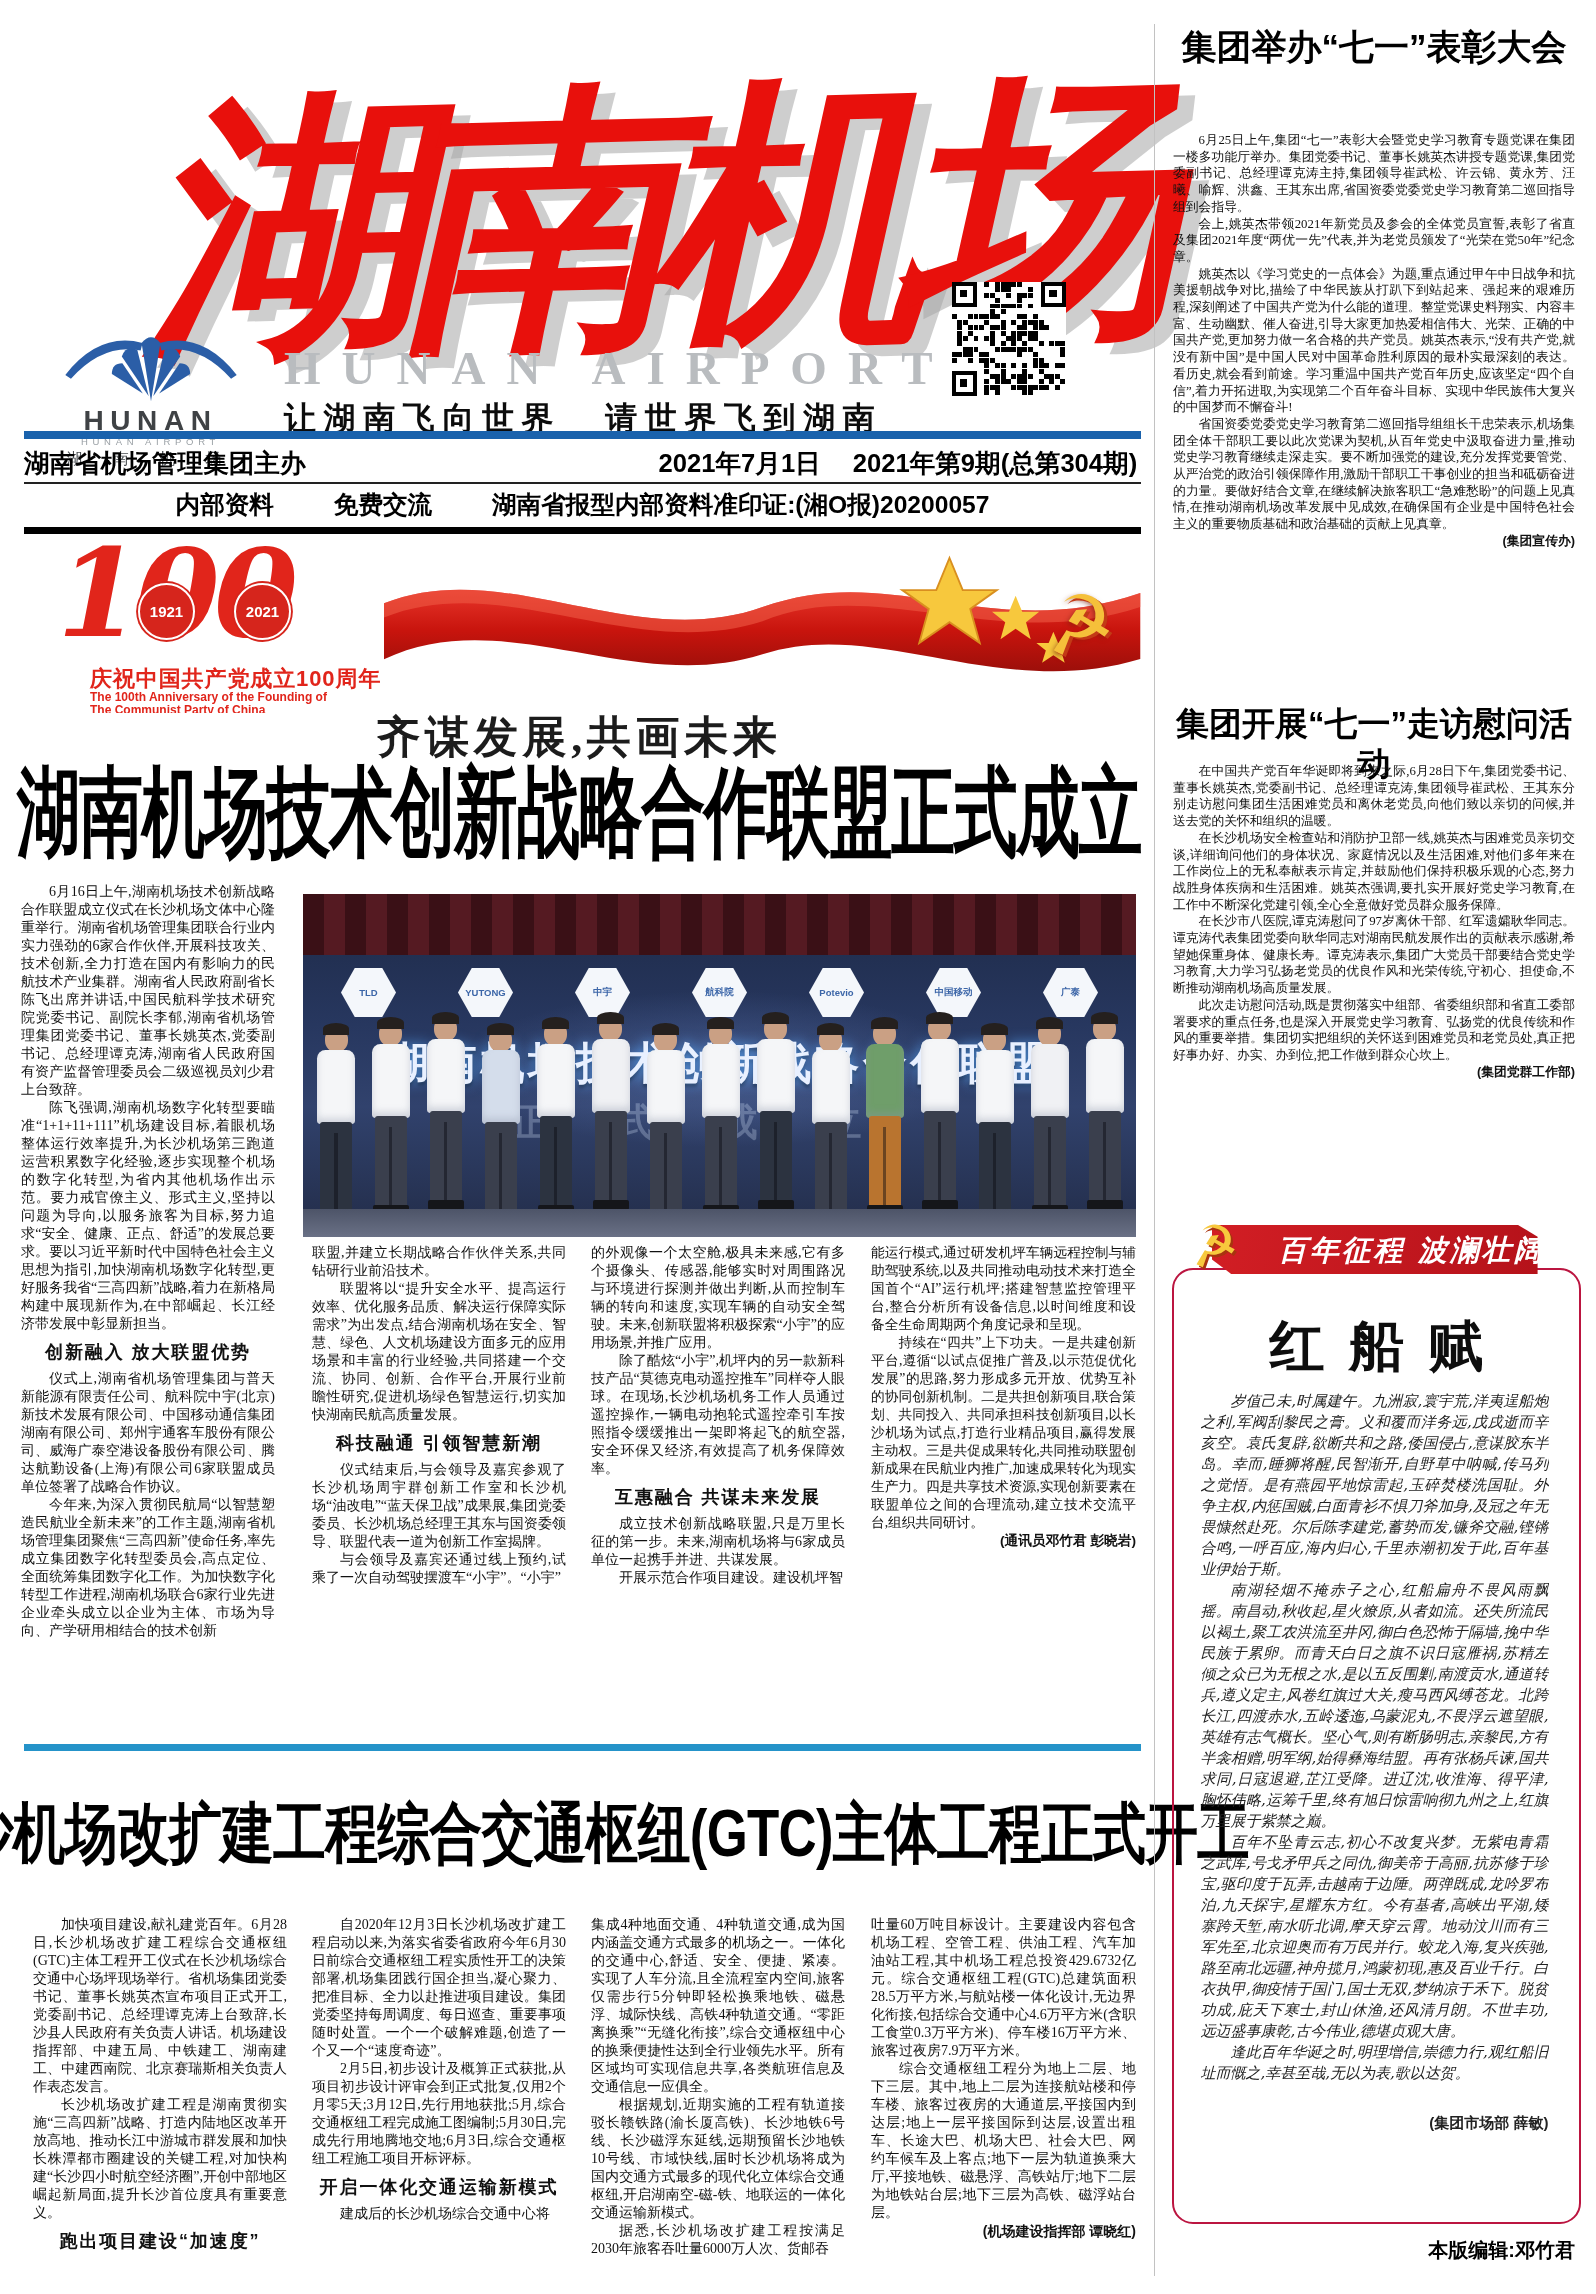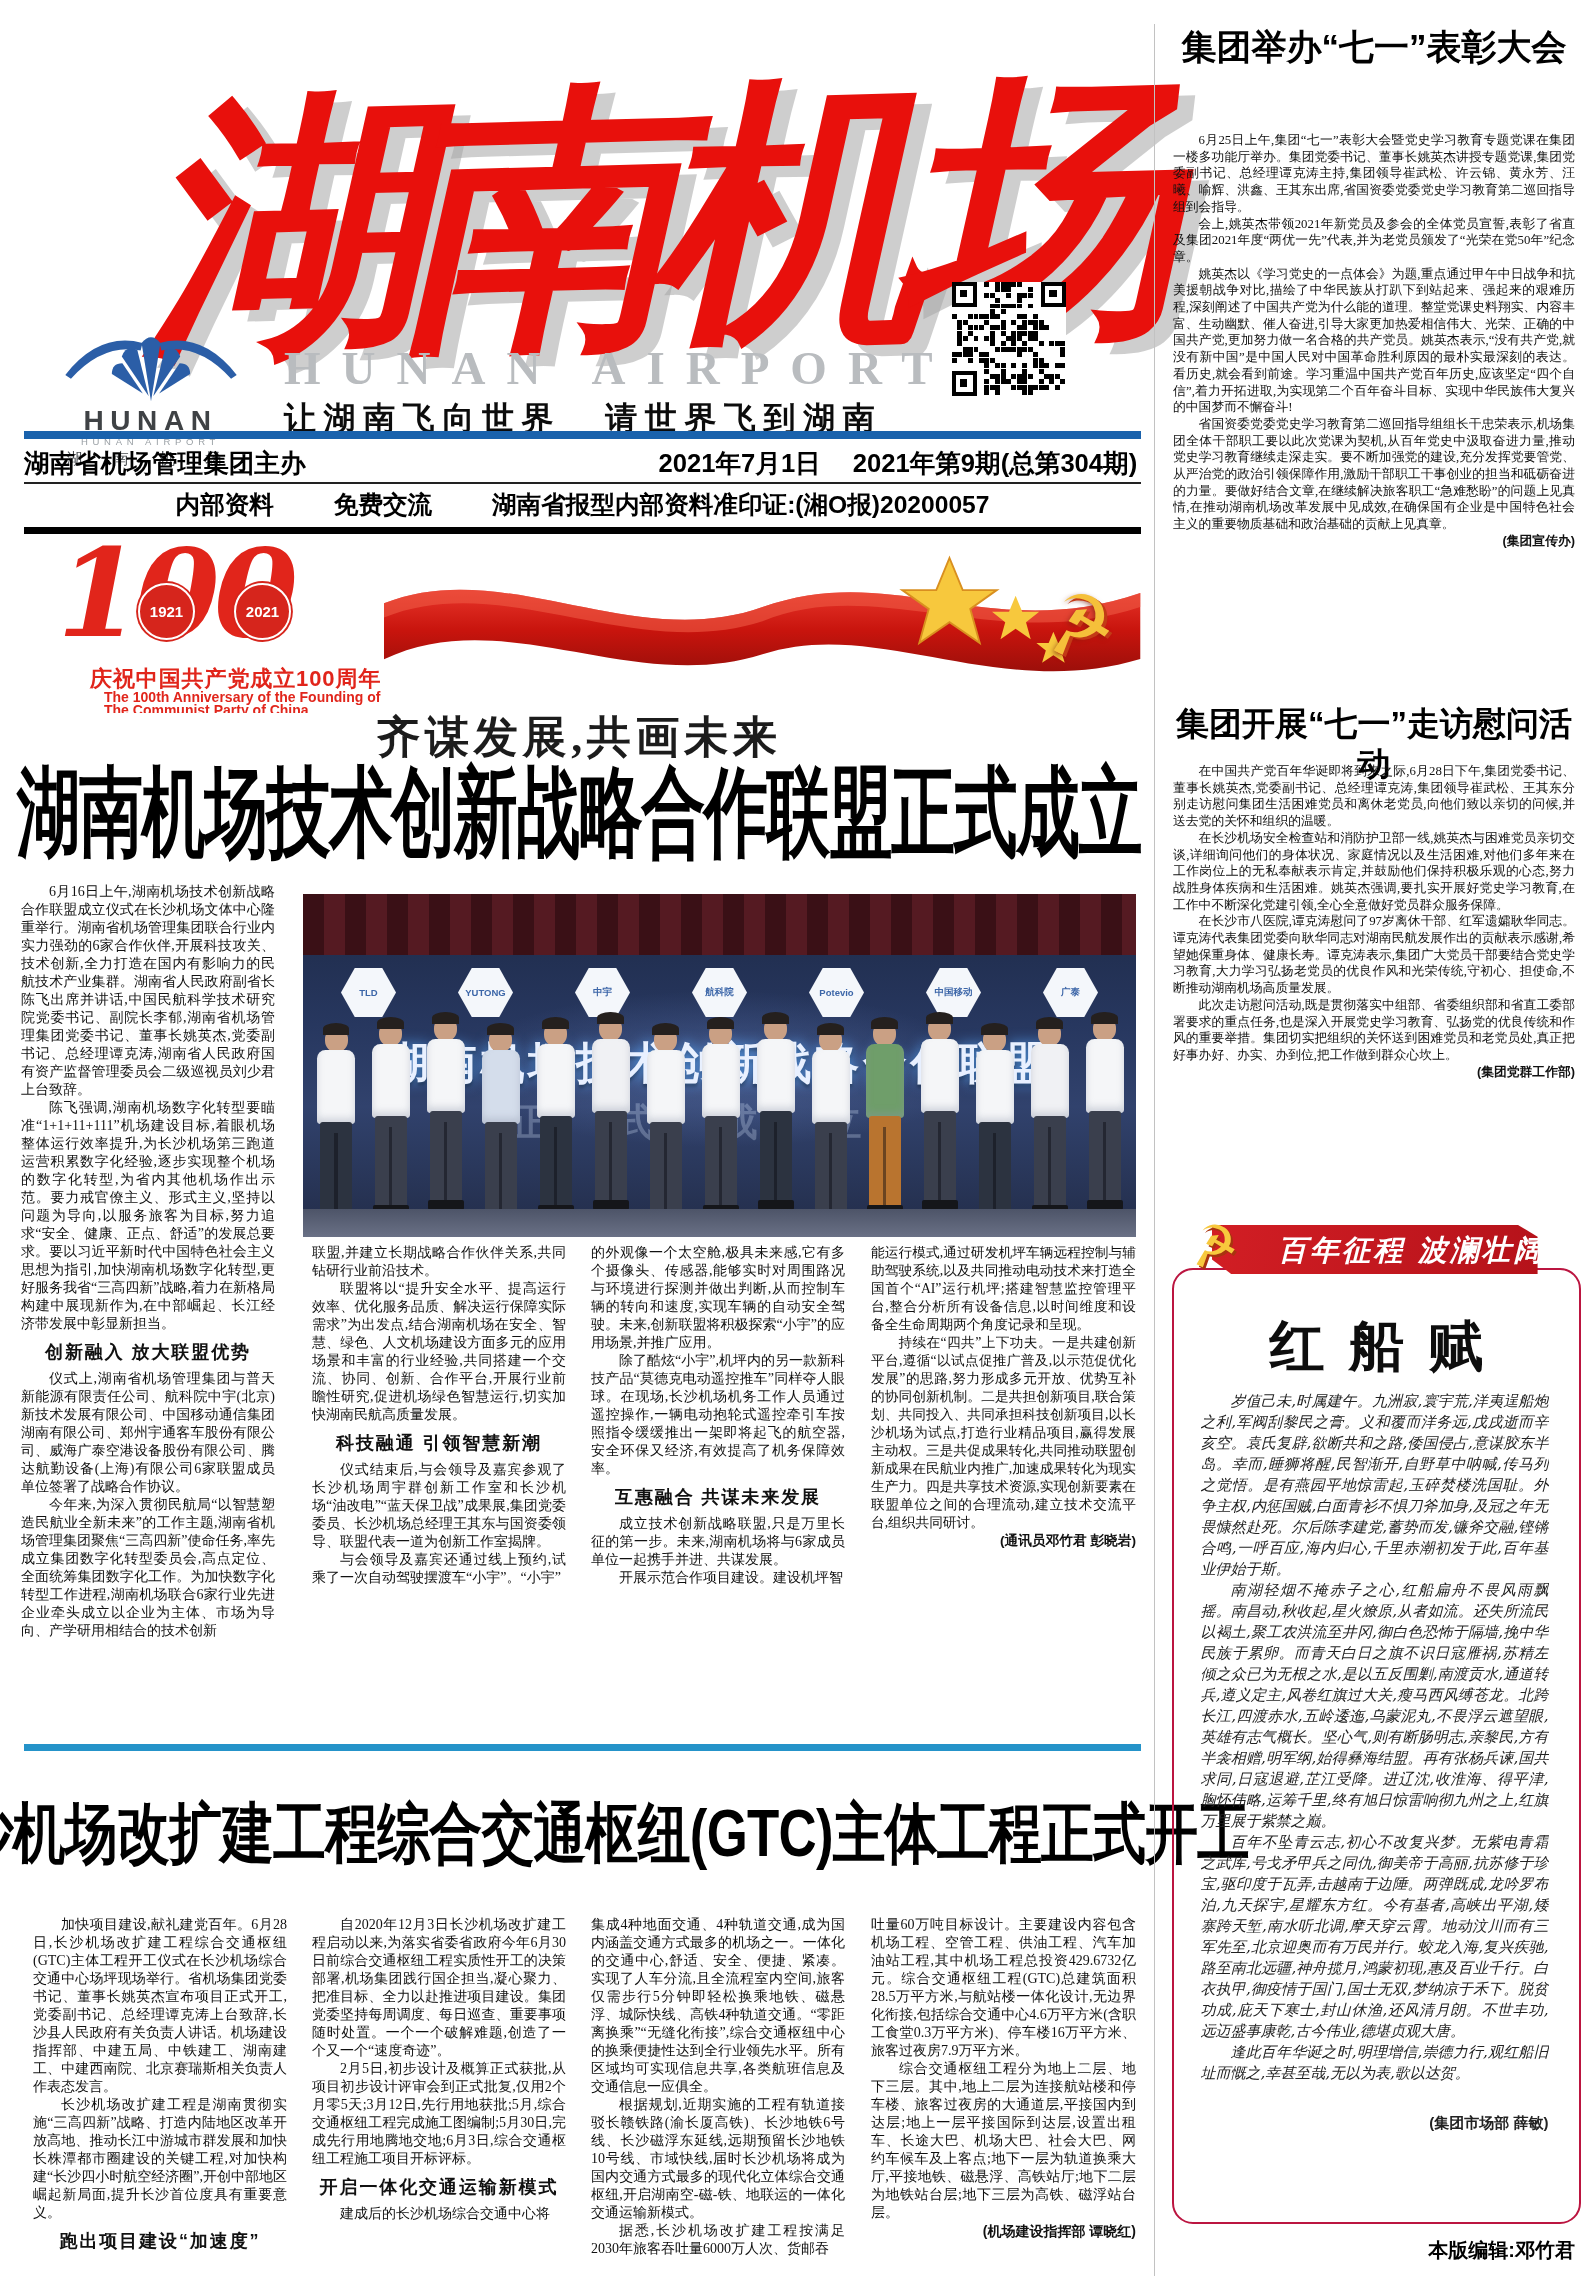--- a/index.html
+++ b/index.html
@@ -42,21 +42,21 @@
   
   .anniv{left:24px;top:541px;width:1117px;height:172px;overflow:hidden;}
   .num100{position:absolute;left:33px;top:-7.6px;font-family:"DejaVu Serif",serif;font-style:italic;
       font-weight:900;font-size:121px;line-height:121px;color:#e1251b;letter-spacing:-5.7px;}
   .yc{position:absolute;width:53px;height:53px;border-radius:50%;background:#d6251c;border:2.8px solid #fff;
       box-shadow:0 0 0 1.9px #d6251c;color:#fff;font-family:"Liberation Sans",sans-serif;font-weight:700;
       font-size:15px;display:flex;align-items:center;justify-content:center;}
   .anniv-cn{position:absolute;left:66px;top:123px;width:312px;color:#e1251b;font-family:"Liberation Sans",sans-serif;
       font-weight:700;font-size:22px;letter-spacing:0.9px;}
   .anniv-en{position:absolute;left:66px;top:150px;width:312px;color:#e1251b;font-family:"Liberation Sans",sans-serif;
-      font-weight:700;font-size:14px;line-height:13.2px;margin-left:14px;}
+      font-weight:700;font-size:12px;line-height:13.2px;}
   .ribbon-svg{position:absolute;left:360px;top:0;}
   .emblem{position:absolute;left:1020px;top:38px;font-size:79px;color:#f5c03a;
       text-shadow:2.8px 2.8px 0 #c23a16, -1.9px 1.9px 5.7px rgba(120,30,10,.6);transform:rotate(-8deg);}
 
   
   .kicker{left:579px;top:708px;transform:translateX(-50%);white-space:nowrap;
       font-size:44px;font-weight:600;color:#1c1c1c;letter-spacing:4.7px;font-family:"Liberation Serif",serif;}
   .headline{left:579px;top:759px;transform:translateX(-50%) scaleX(.65);transform-origin:center top;white-space:nowrap;
       font-family:"Liberation Sans",sans-serif;font-weight:900;font-size:98px;line-height:106px;color:#000;letter-spacing:-1.9px;}
 

